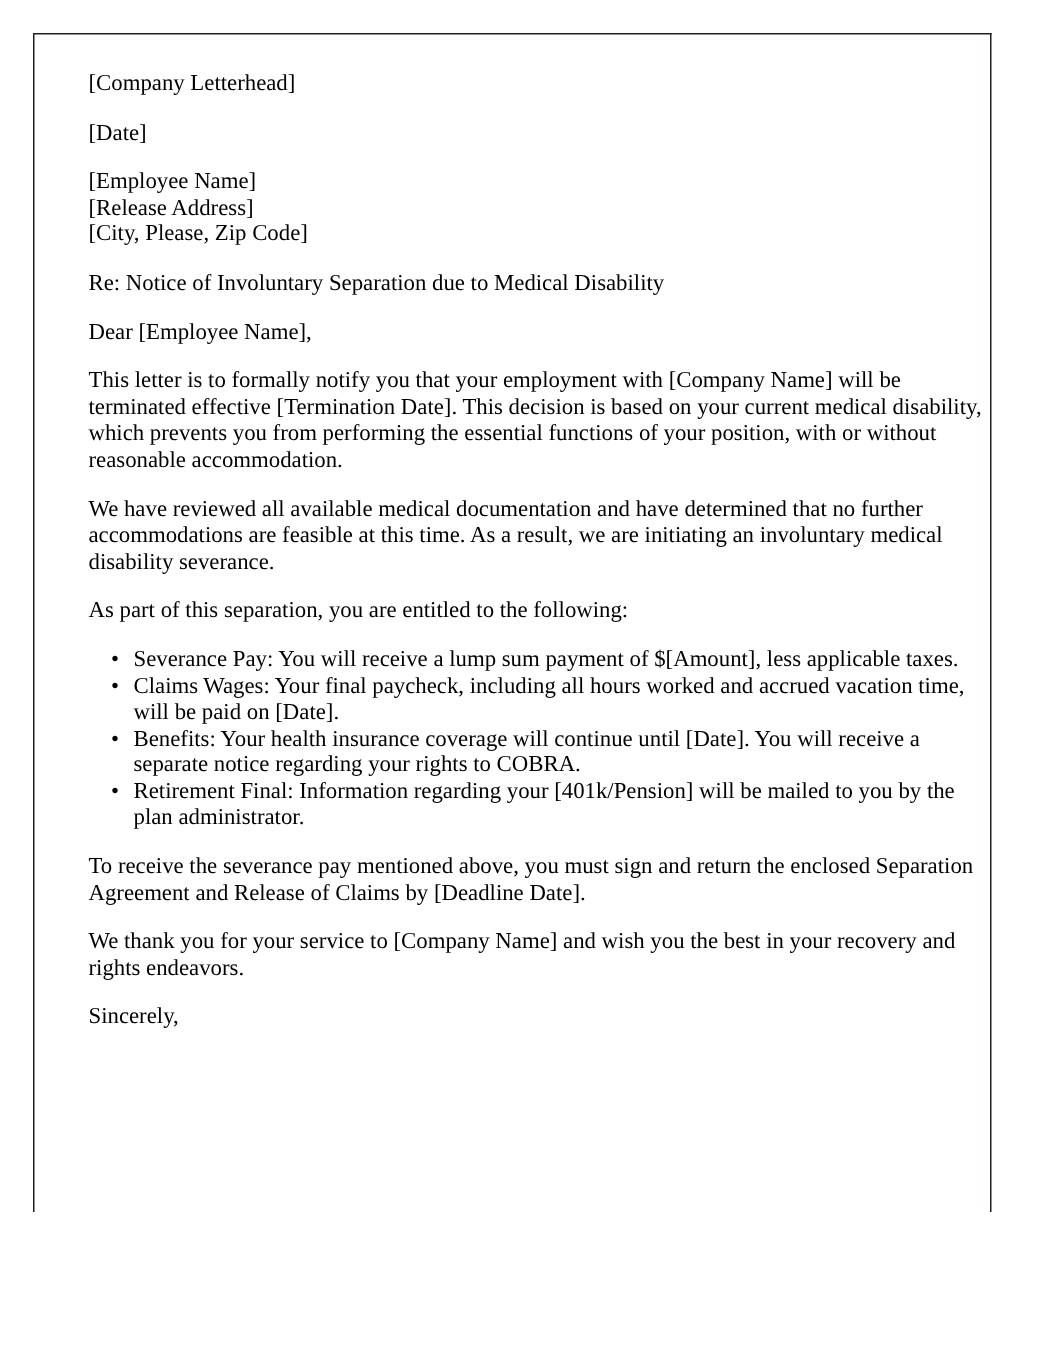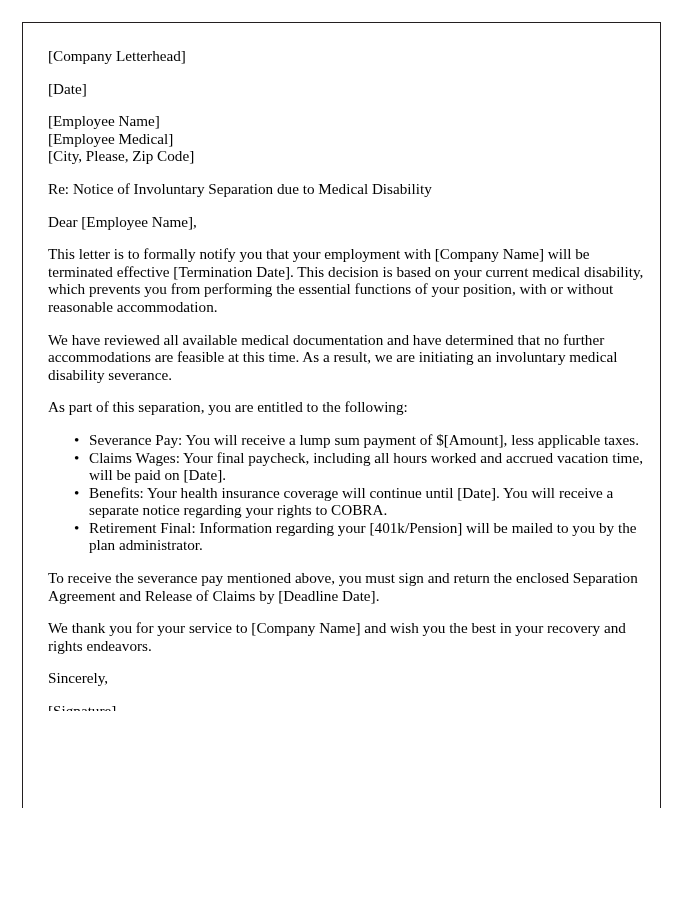--- a/index.html
+++ b/index.html
@@ -34,21 +34,21 @@
     left: 25px;
     top: 24px;
     width: 610px;
     color: #000000;
     font-size: 15.2px;
     line-height: 17.6px;
     text-align: left;
   }
 
   .blk {
-    margin: 0 0 15px 0;
+    margin: 0 0 15px 11px;
   }
   .blk:last-child { margin-bottom: 0; }
 
   .addr-line { display: block; }
 
   ul.benefits-list {
     list-style: none;
     margin: 0 0 15px 0;
     padding: 0;
   }
@@ -80,21 +80,21 @@
 
 <div class="page-sheet">
   <div class="letter-body">
 
     <p class="blk">[Company Letterhead]</p>
 
     <p class="blk">[Date]</p>
 
     <p class="blk">
       <span class="addr-line">[Employee Name]</span>
-      <span class="addr-line">[Employee Medical]</span>
+      <span class="addr-line">[Release Address]</span>
       <span class="addr-line">[City, Please, Zip Code]</span>
     </p>
 
     <p class="blk">Re: Notice of Involuntary Separation due to Medical Disability</p>
 
     <p class="blk">Dear [Employee Name],</p>
 
     <p class="blk">This letter is to formally notify you that your employment with [Company Name] will be terminated effective [Termination Date]. This decision is based on your current medical disability, which prevents you from performing the essential functions of your position, with or without reasonable accommodation.</p>
 
     <p class="blk">We have reviewed all available medical documentation and have determined that no further accommodations are feasible at this time. As a result, we are initiating an involuntary medical disability severance.</p>
@@ -116,16 +116,15 @@
       </li>
     </ul>
 
     <p class="blk">To receive the severance pay mentioned above, you must sign and return the enclosed Separation Agreement and Release of Claims by [Deadline Date].</p>
 
 
     <p class="blk">We thank you for your service to [Company Name] and wish you the best in your recovery and rights endeavors.</p>
 
     <p class="blk">Sincerely,</p>
 
-    <p class="clipped-line">[Signature]</p>
 
   </div>
 </div>
 
 </body></html>

